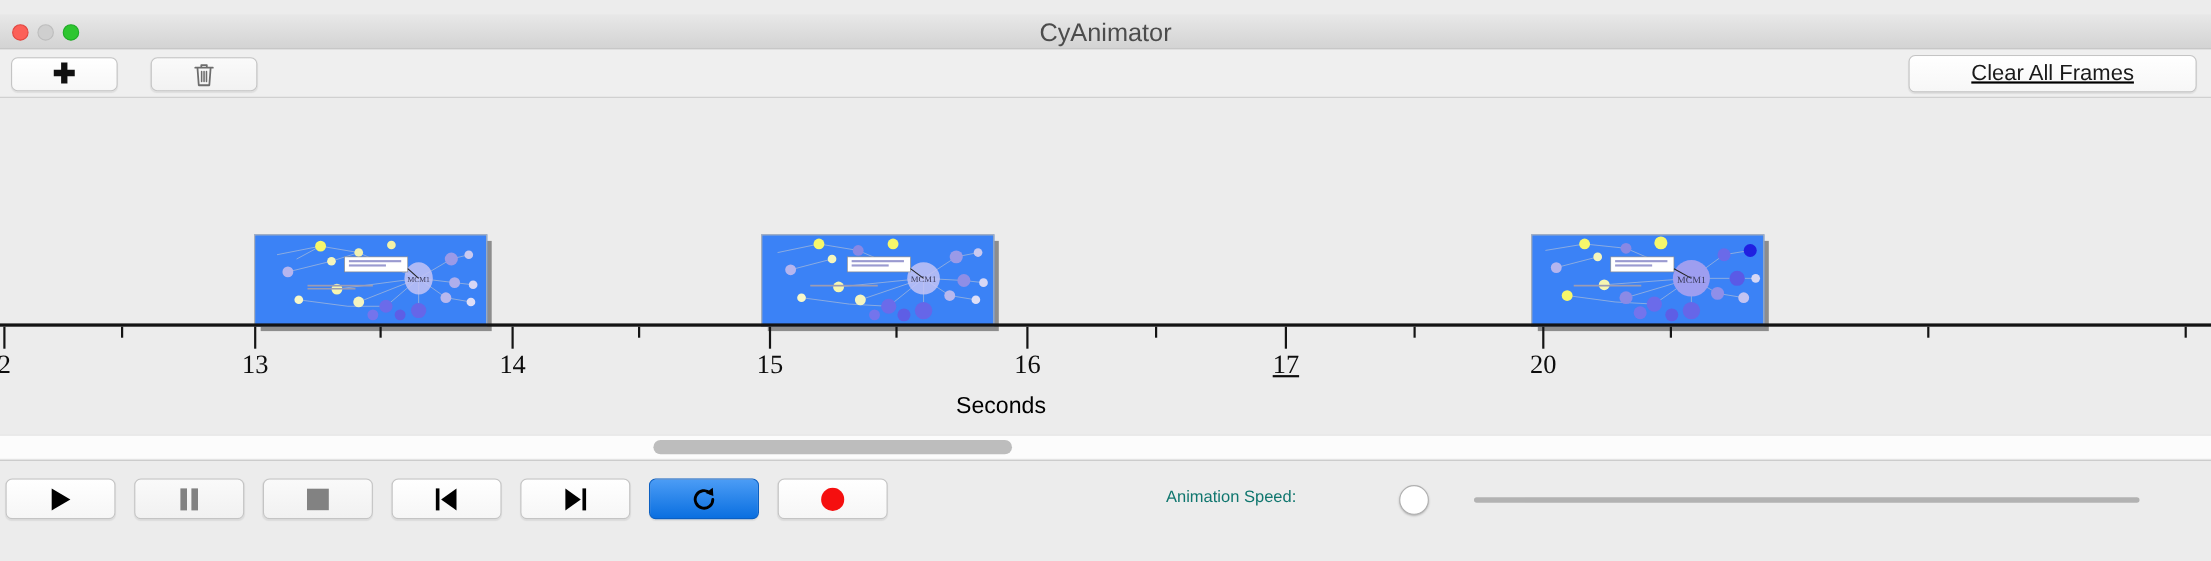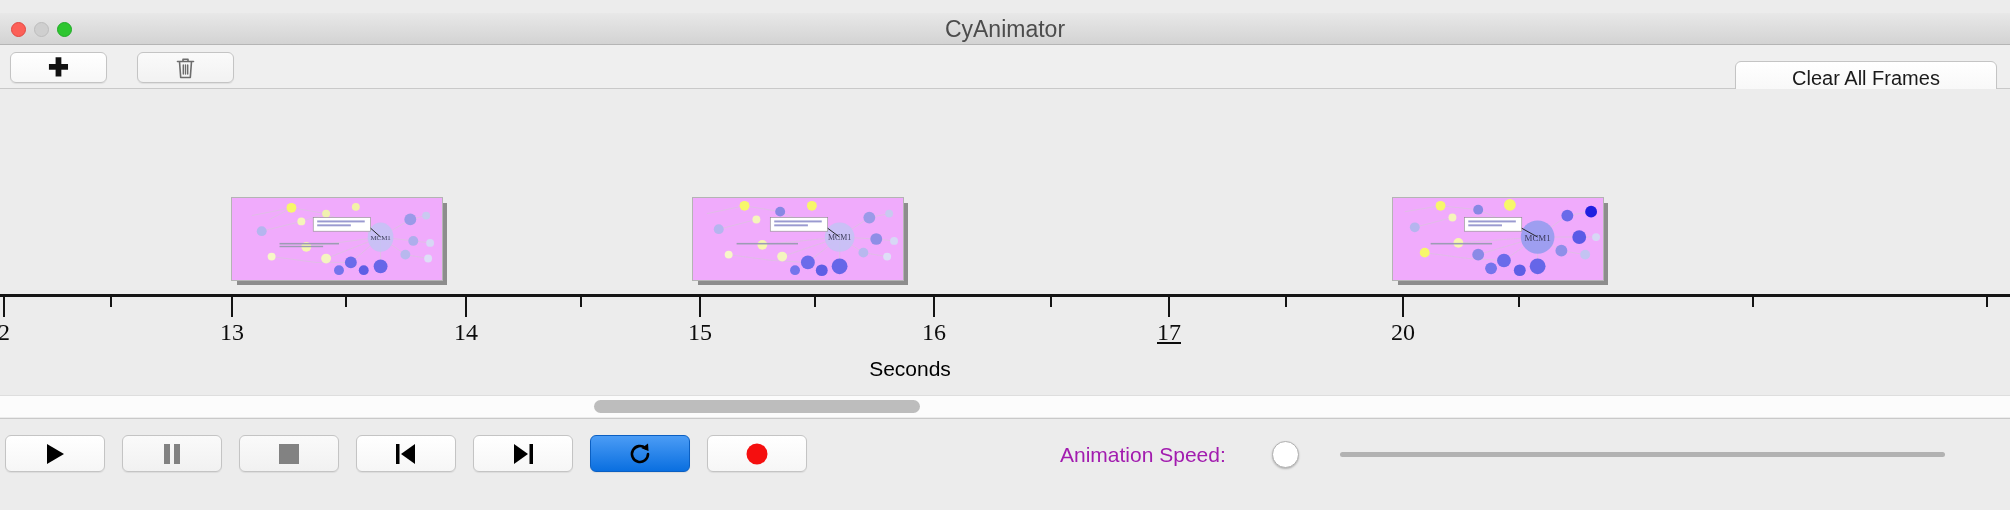--- a/index.html
+++ b/index.html
@@ -61,39 +61,39 @@
     position: absolute;
     border: 1px solid #c4c4c4; border-radius: 6px;
     background: linear-gradient(#ffffff, #f7f7f7);
     display: flex; align-items: center; justify-content: center;
     box-shadow: 0 1px 1px rgba(0,0,0,.07);
     cursor: pointer;
   }
   .btn.flat { background: linear-gradient(#fafafa, #f2f2f2); }
   .btn-add    { left: 10px;  top: 7px; width: 97px; height: 31px; }
   .btn-del    { left: 137px; top: 7px; width: 97px; height: 31px; }
-  .btn-clear  { left: 1735px; top: 16px; width: 262px; height: 34px; }
+  .btn-clear  { left: 1735px; top: 5px; width: 262px; height: 34px; text-decoration: underline; }
   .btn-clear span { font-size: 20px; color: #1a1a1a; }
   .plus-ico { font-size: 25px; font-weight: bold; color: #111; line-height: 1; }
   .trash-ico svg { display: block; }
 
   
   .timeline {
     position: absolute; top: 89px; left: 0; width: 2010px; height: 330px;
     background: #ececec;
     border-bottom: 1px solid #c9c9c9;
     overflow: hidden;
   }
   .tl-inner { position: absolute; inset: 0; }
 
   
   .frame {
-    position: absolute; top: 108px;
+    position: absolute; top: 124px;
     width: 212px; height: 84px;
-    background: #f0abfc;
+    background: #3b82f6;
     border: 1px solid #b4b4b4;
     box-shadow: 5px 5px 0 -1px #8d8d8d;
     overflow: hidden;
     cursor: pointer;
   }
   .frame svg { display: block; width: 100%; height: 100%; }
 
   
   .axis-line {
     position: absolute; left: 0; top: 205px; width: 2010px; height: 3px;
@@ -141,21 +141,21 @@
     cursor: pointer;
   }
   .tbtn.disabled { background: linear-gradient(#fafafa, #f1f1f1); }
   .tbtn.active {
     background: linear-gradient(#4b9cf5, #0a6fe0);
     border: 1px solid #0b5fc2;
   }
   .tbtn svg { display: block; }
   .speed-label {
     position: absolute; top: 23px; left: 1060px;
-    font-size: 21px; color: #a21caf; white-space: nowrap;
+    font-size: 15px; color: #0f766e; white-space: nowrap;
   }
   .slider-track {
     position: absolute; top: 32px; left: 1340px; width: 605px; height: 5px;
     background: #b2b2b2; border-radius: 3px;
   }
   .slider-thumb {
     position: absolute; top: 21px; width: 27px; height: 27px;
     border-radius: 50%; background: #fff; border: 1px solid #b0b0b0;
     box-shadow: 0 1px 2px rgba(0,0,0,.25);
     cursor: pointer;

